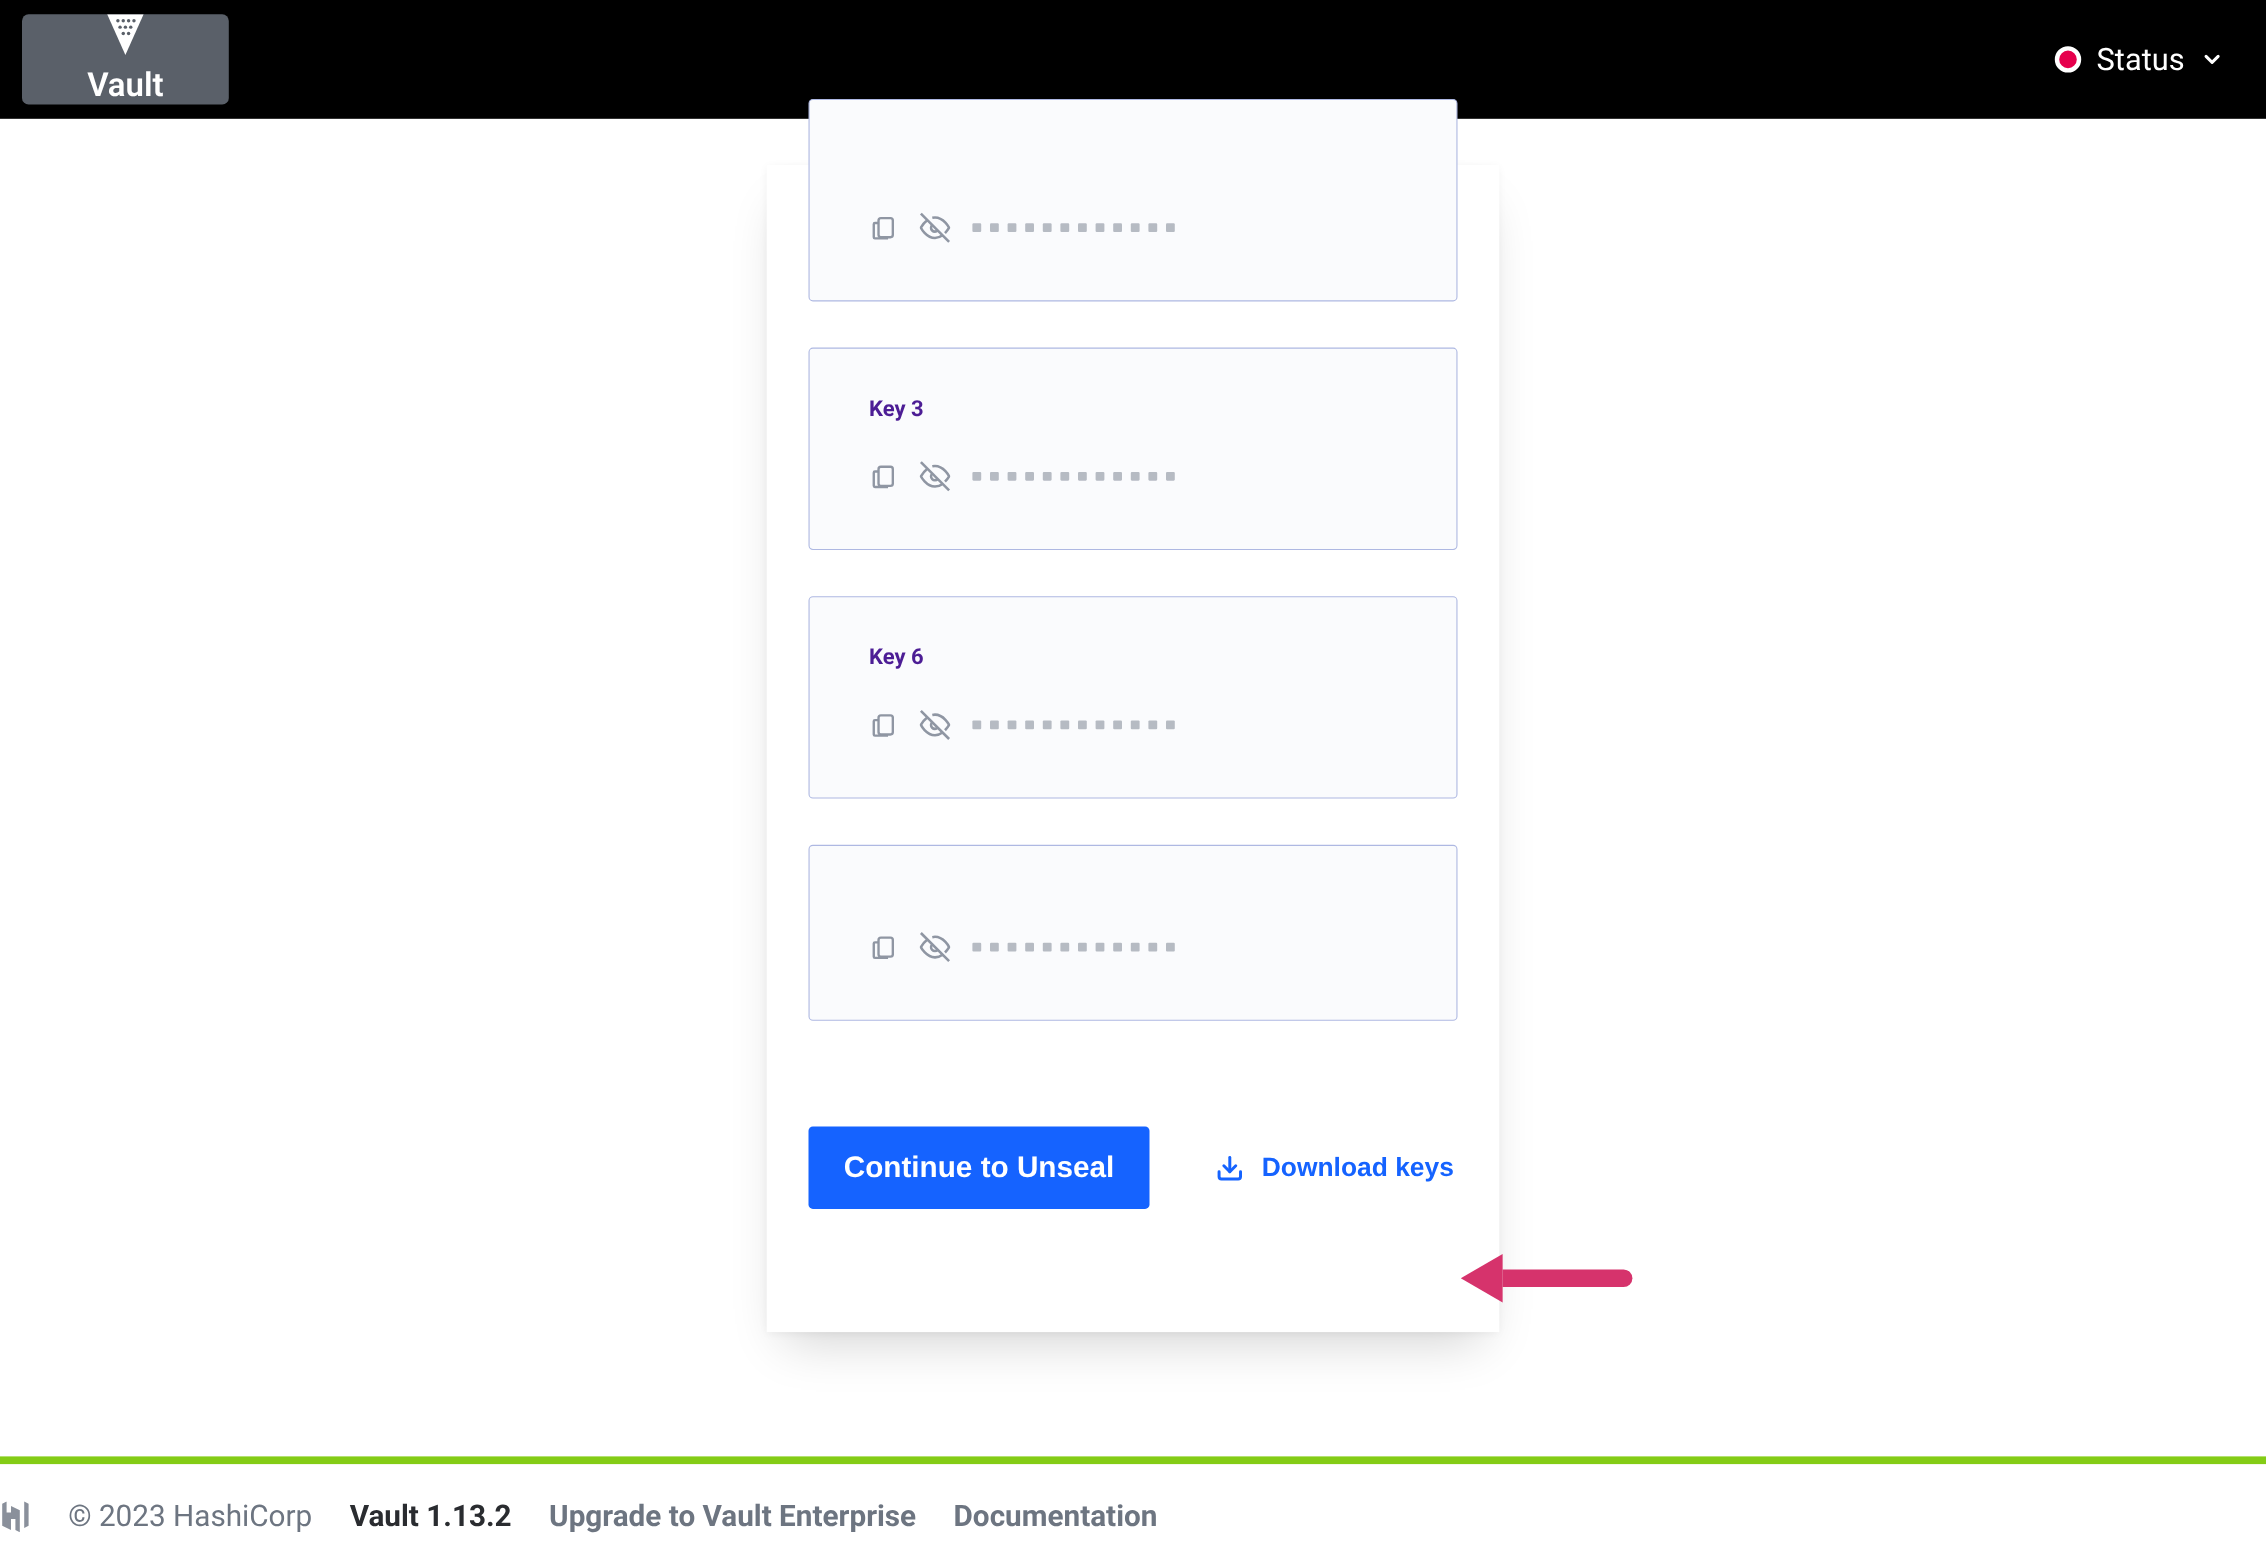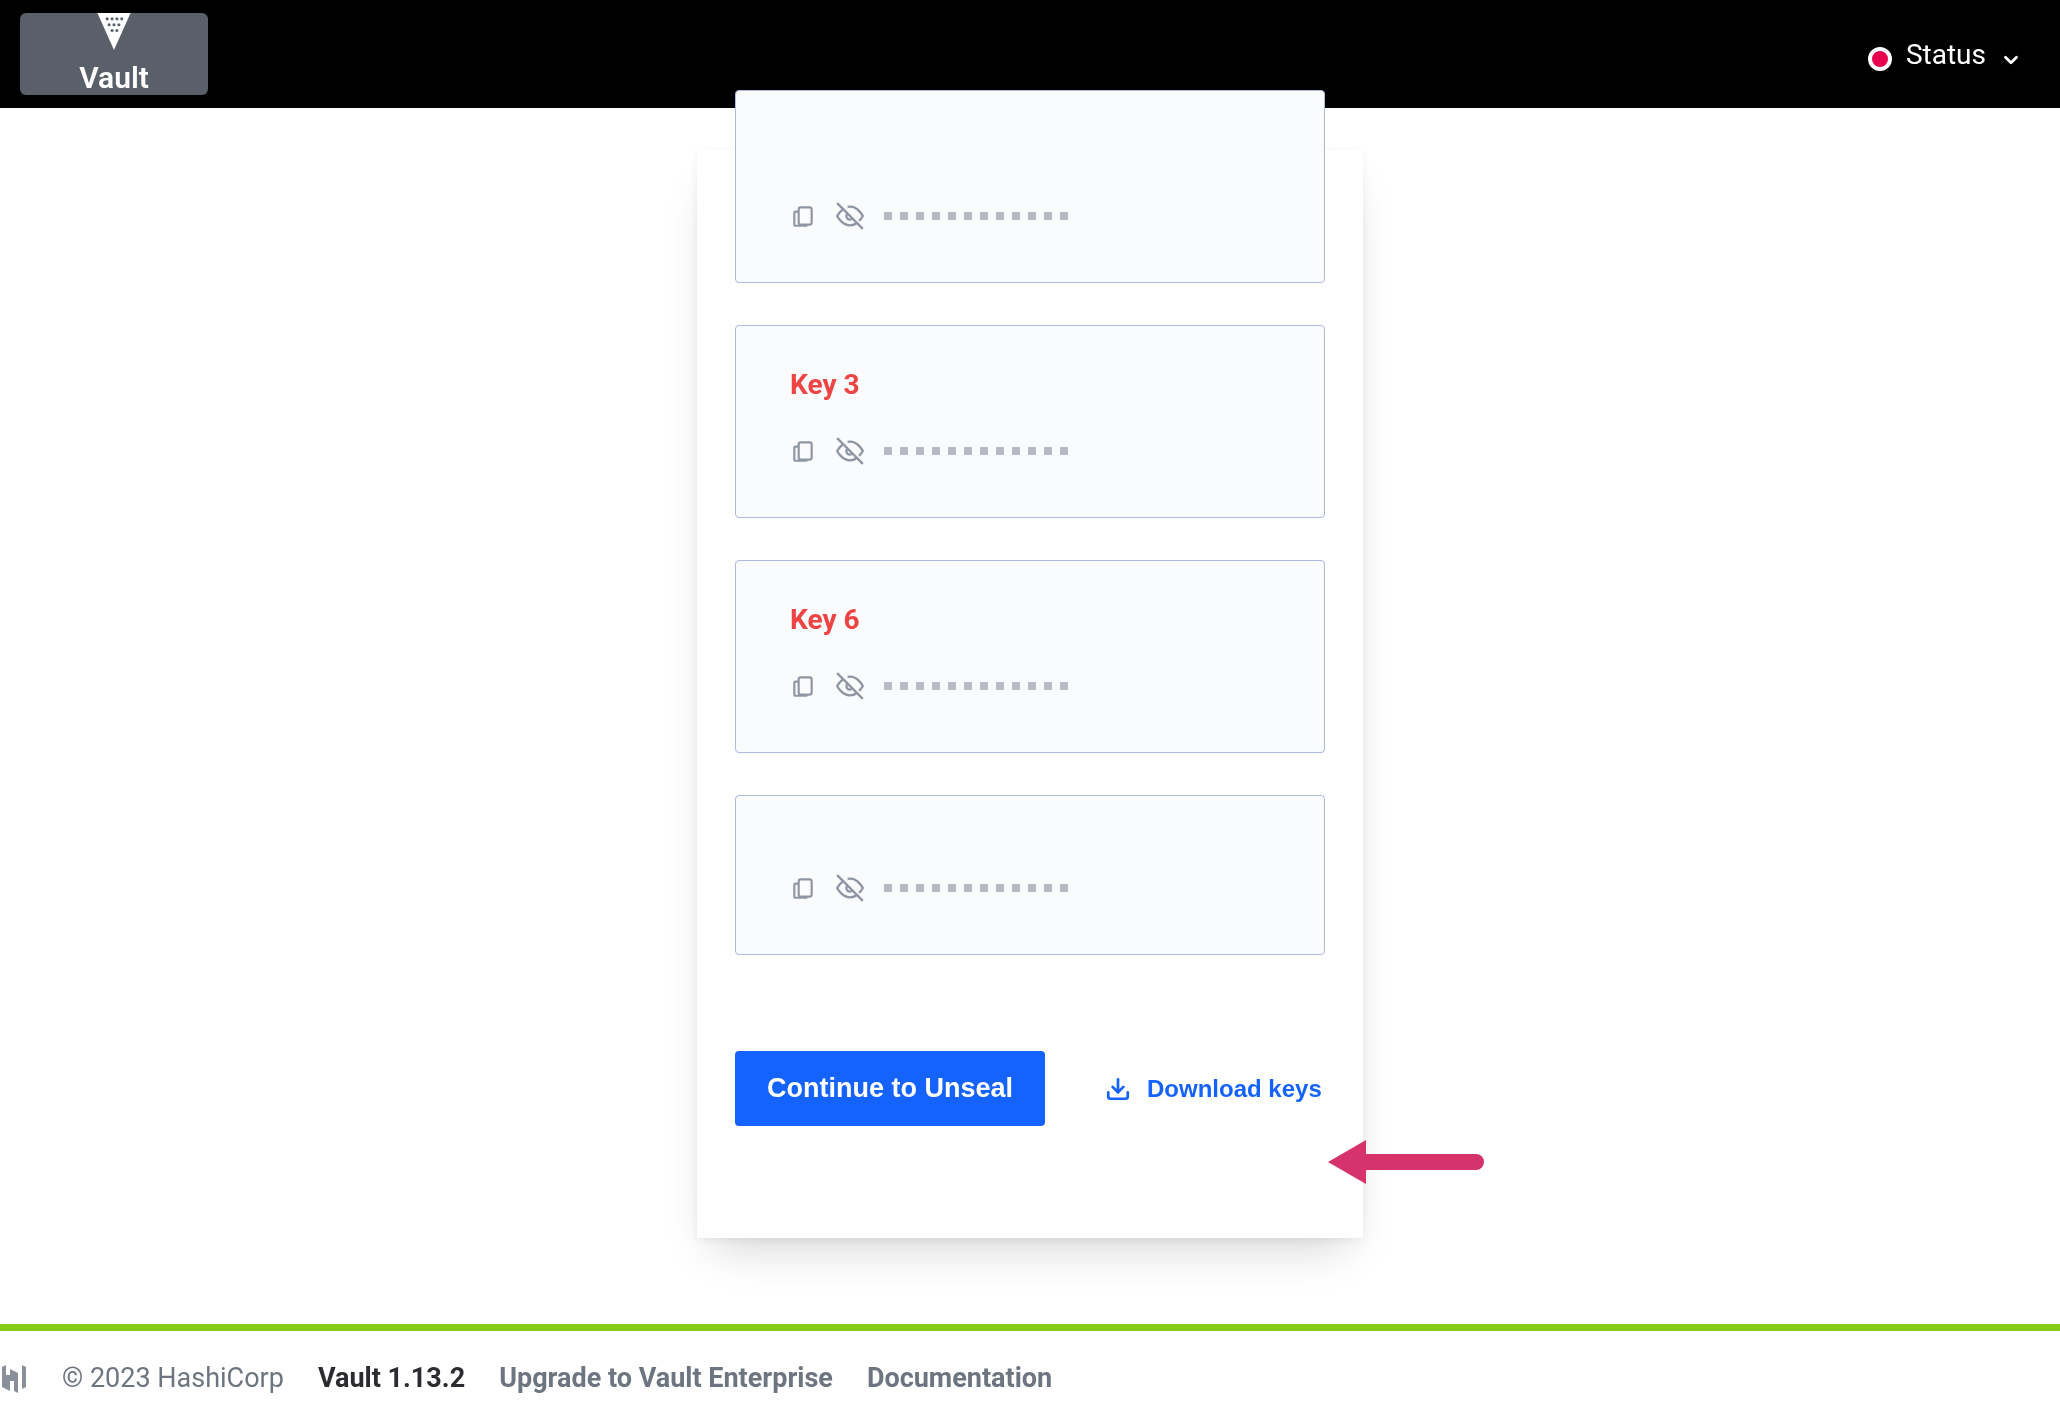--- a/index.html
+++ b/index.html
@@ -33,21 +33,21 @@
       justify-content: center;
       gap: 10px;
       color: #ffffff;
       font-size: 30px;
       font-weight: 600;
       flex-direction: column;
     }
     .logo-badge svg { display: block; }
     .status-wrap {
       display: flex;
-      align-items: flex-end;
+      align-items: center;
       gap: 14px;
       color: #ffffff;
       font-size: 28px;
       cursor: pointer;
     }
     .status-dot {
       width: 24px; height: 24px; border-radius: 50%;
       background: #e6004d;
       border: 4px solid #ffffff;
       box-shadow: 0 0 0 1px #e6004d inset;
@@ -67,23 +67,23 @@
       top: -60px; 
     }
     .keybox {
       margin-top: 42px;
       border: 1px solid #aeb8e2;
       border-radius: 4px;
       background: #fafbfd;
       padding: 42px 54px 52px 54px;
     }
     .keybox-title {
-      font-size: 28px;
+      font-size: 20px;
       font-weight: 700;
-      color: #ef4444;
+      color: #4c1d95;
     }
     .keyline {
       margin-top: 36px;
       display: flex;
       align-items: center;
       gap: 20px;
     }
     .icon-btn {
       color: #8f96a3;
       display: flex;

